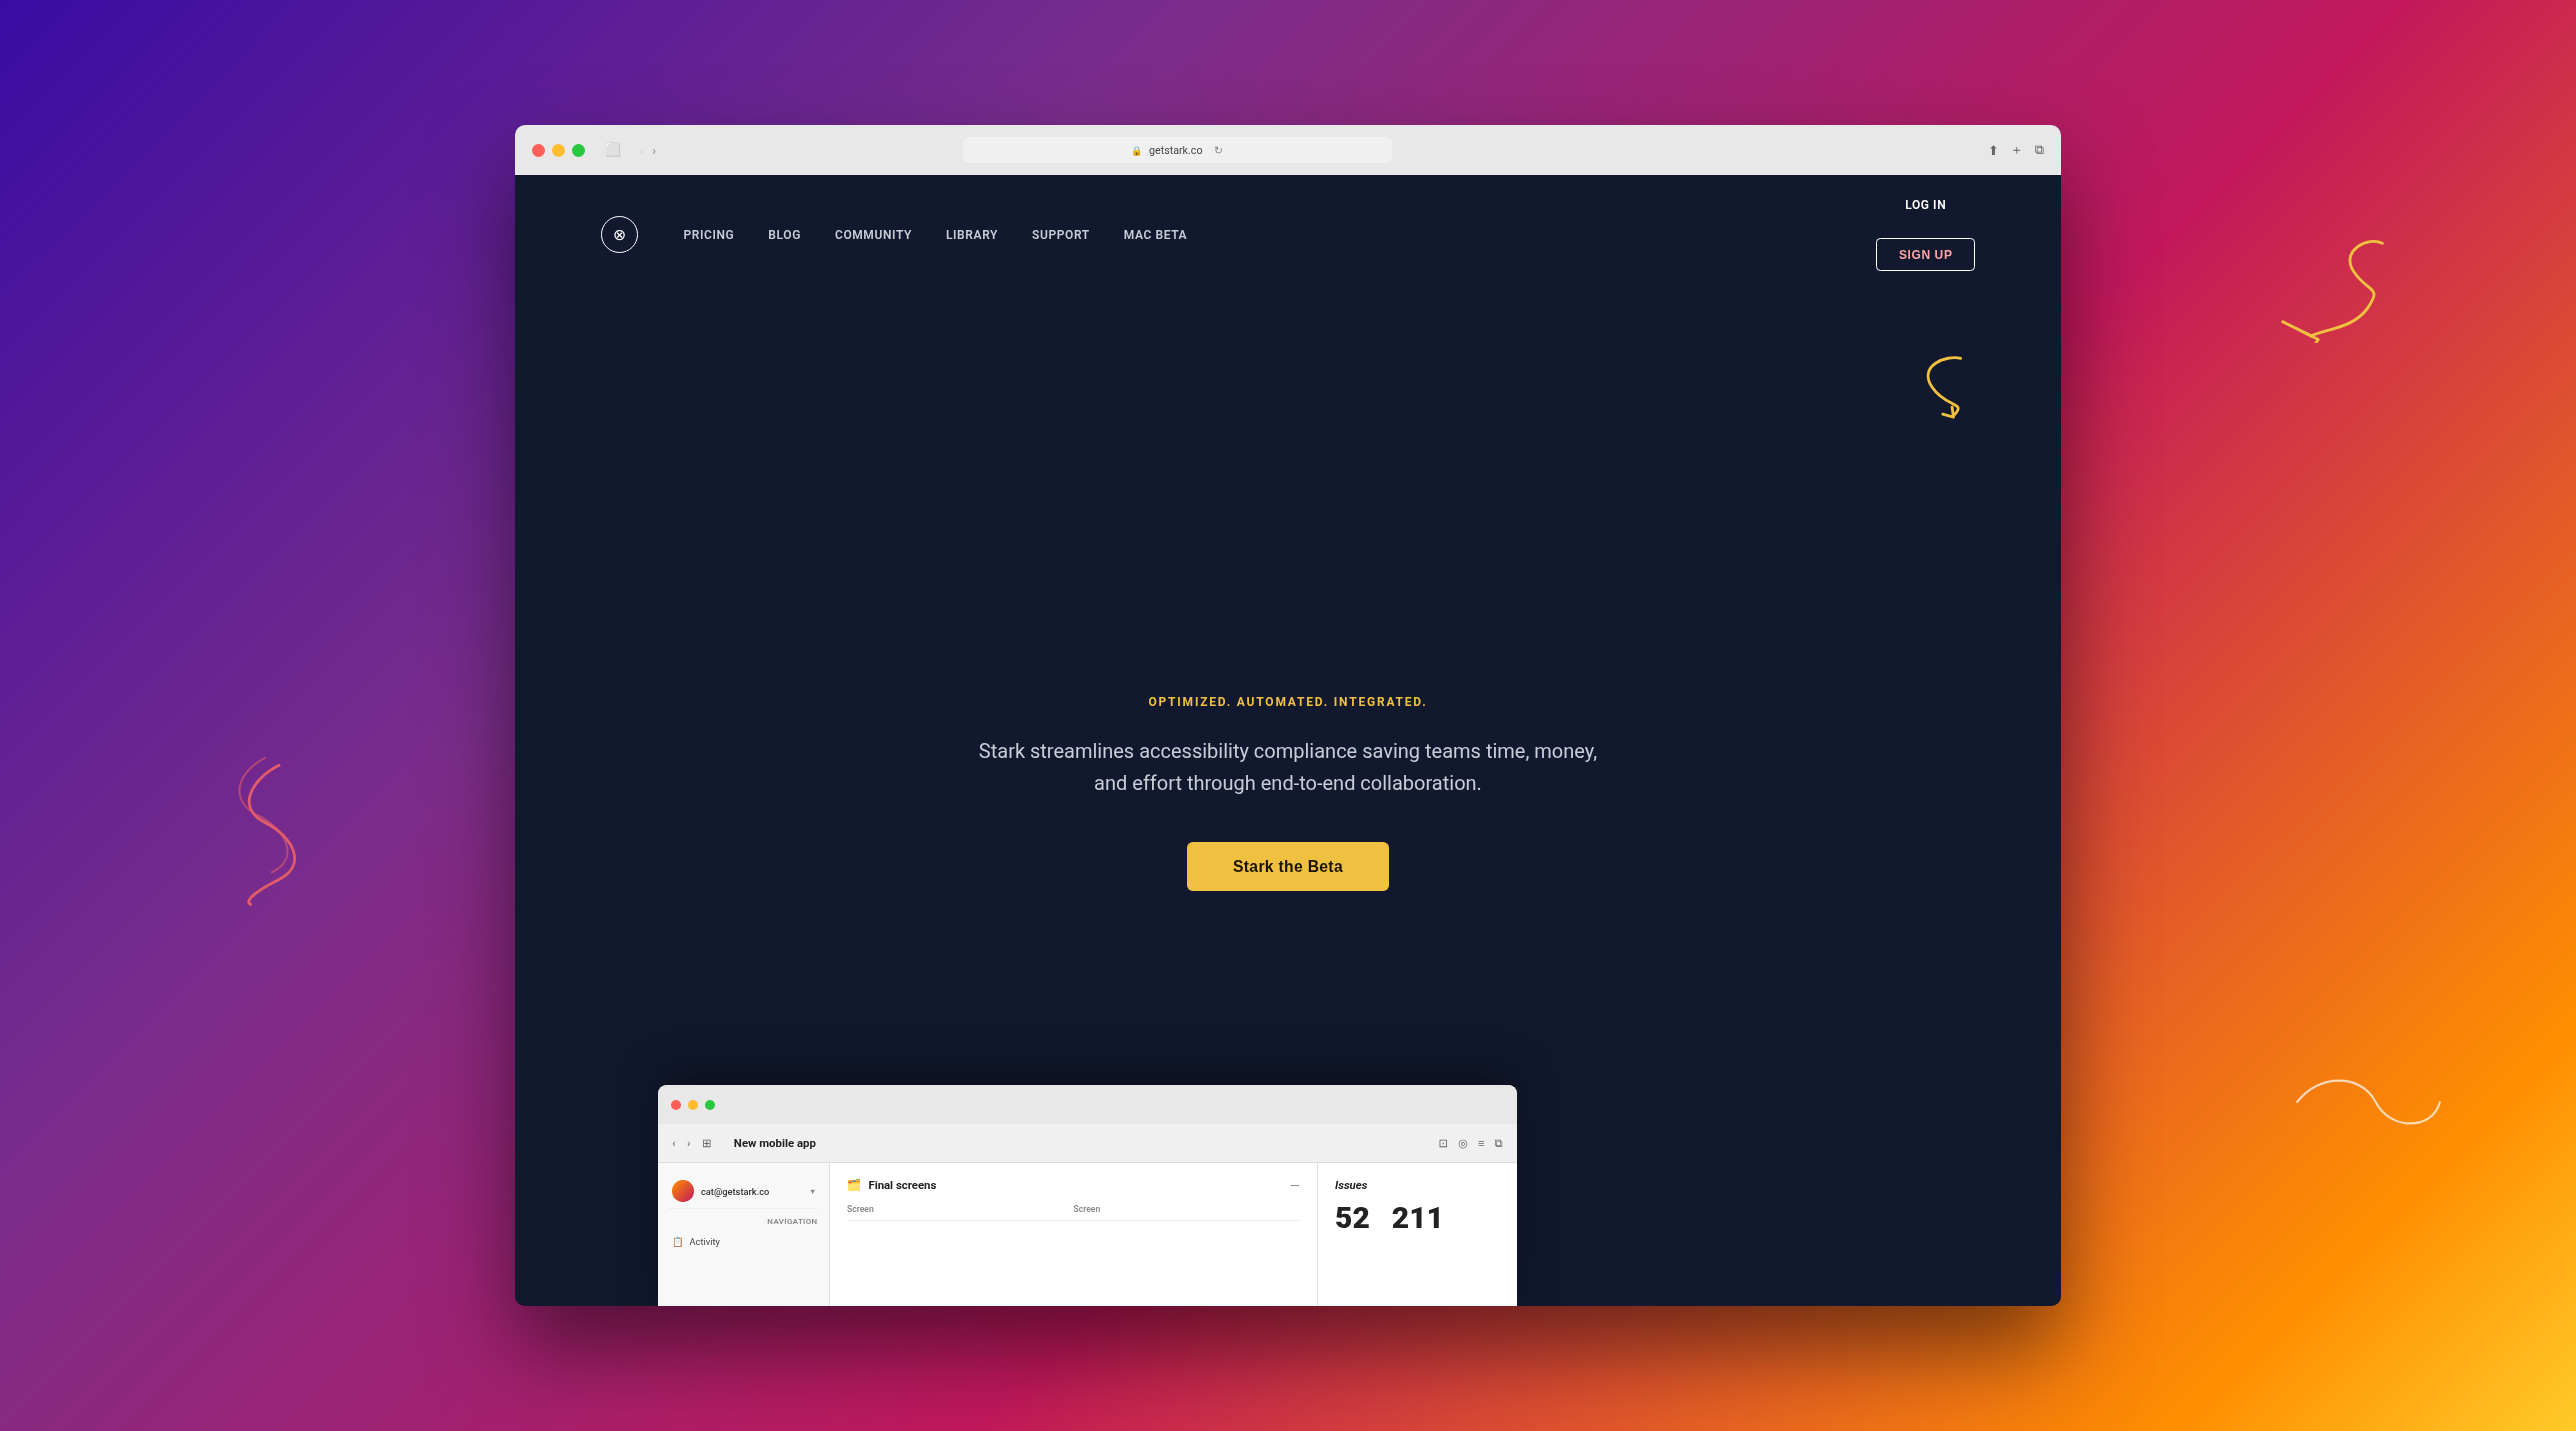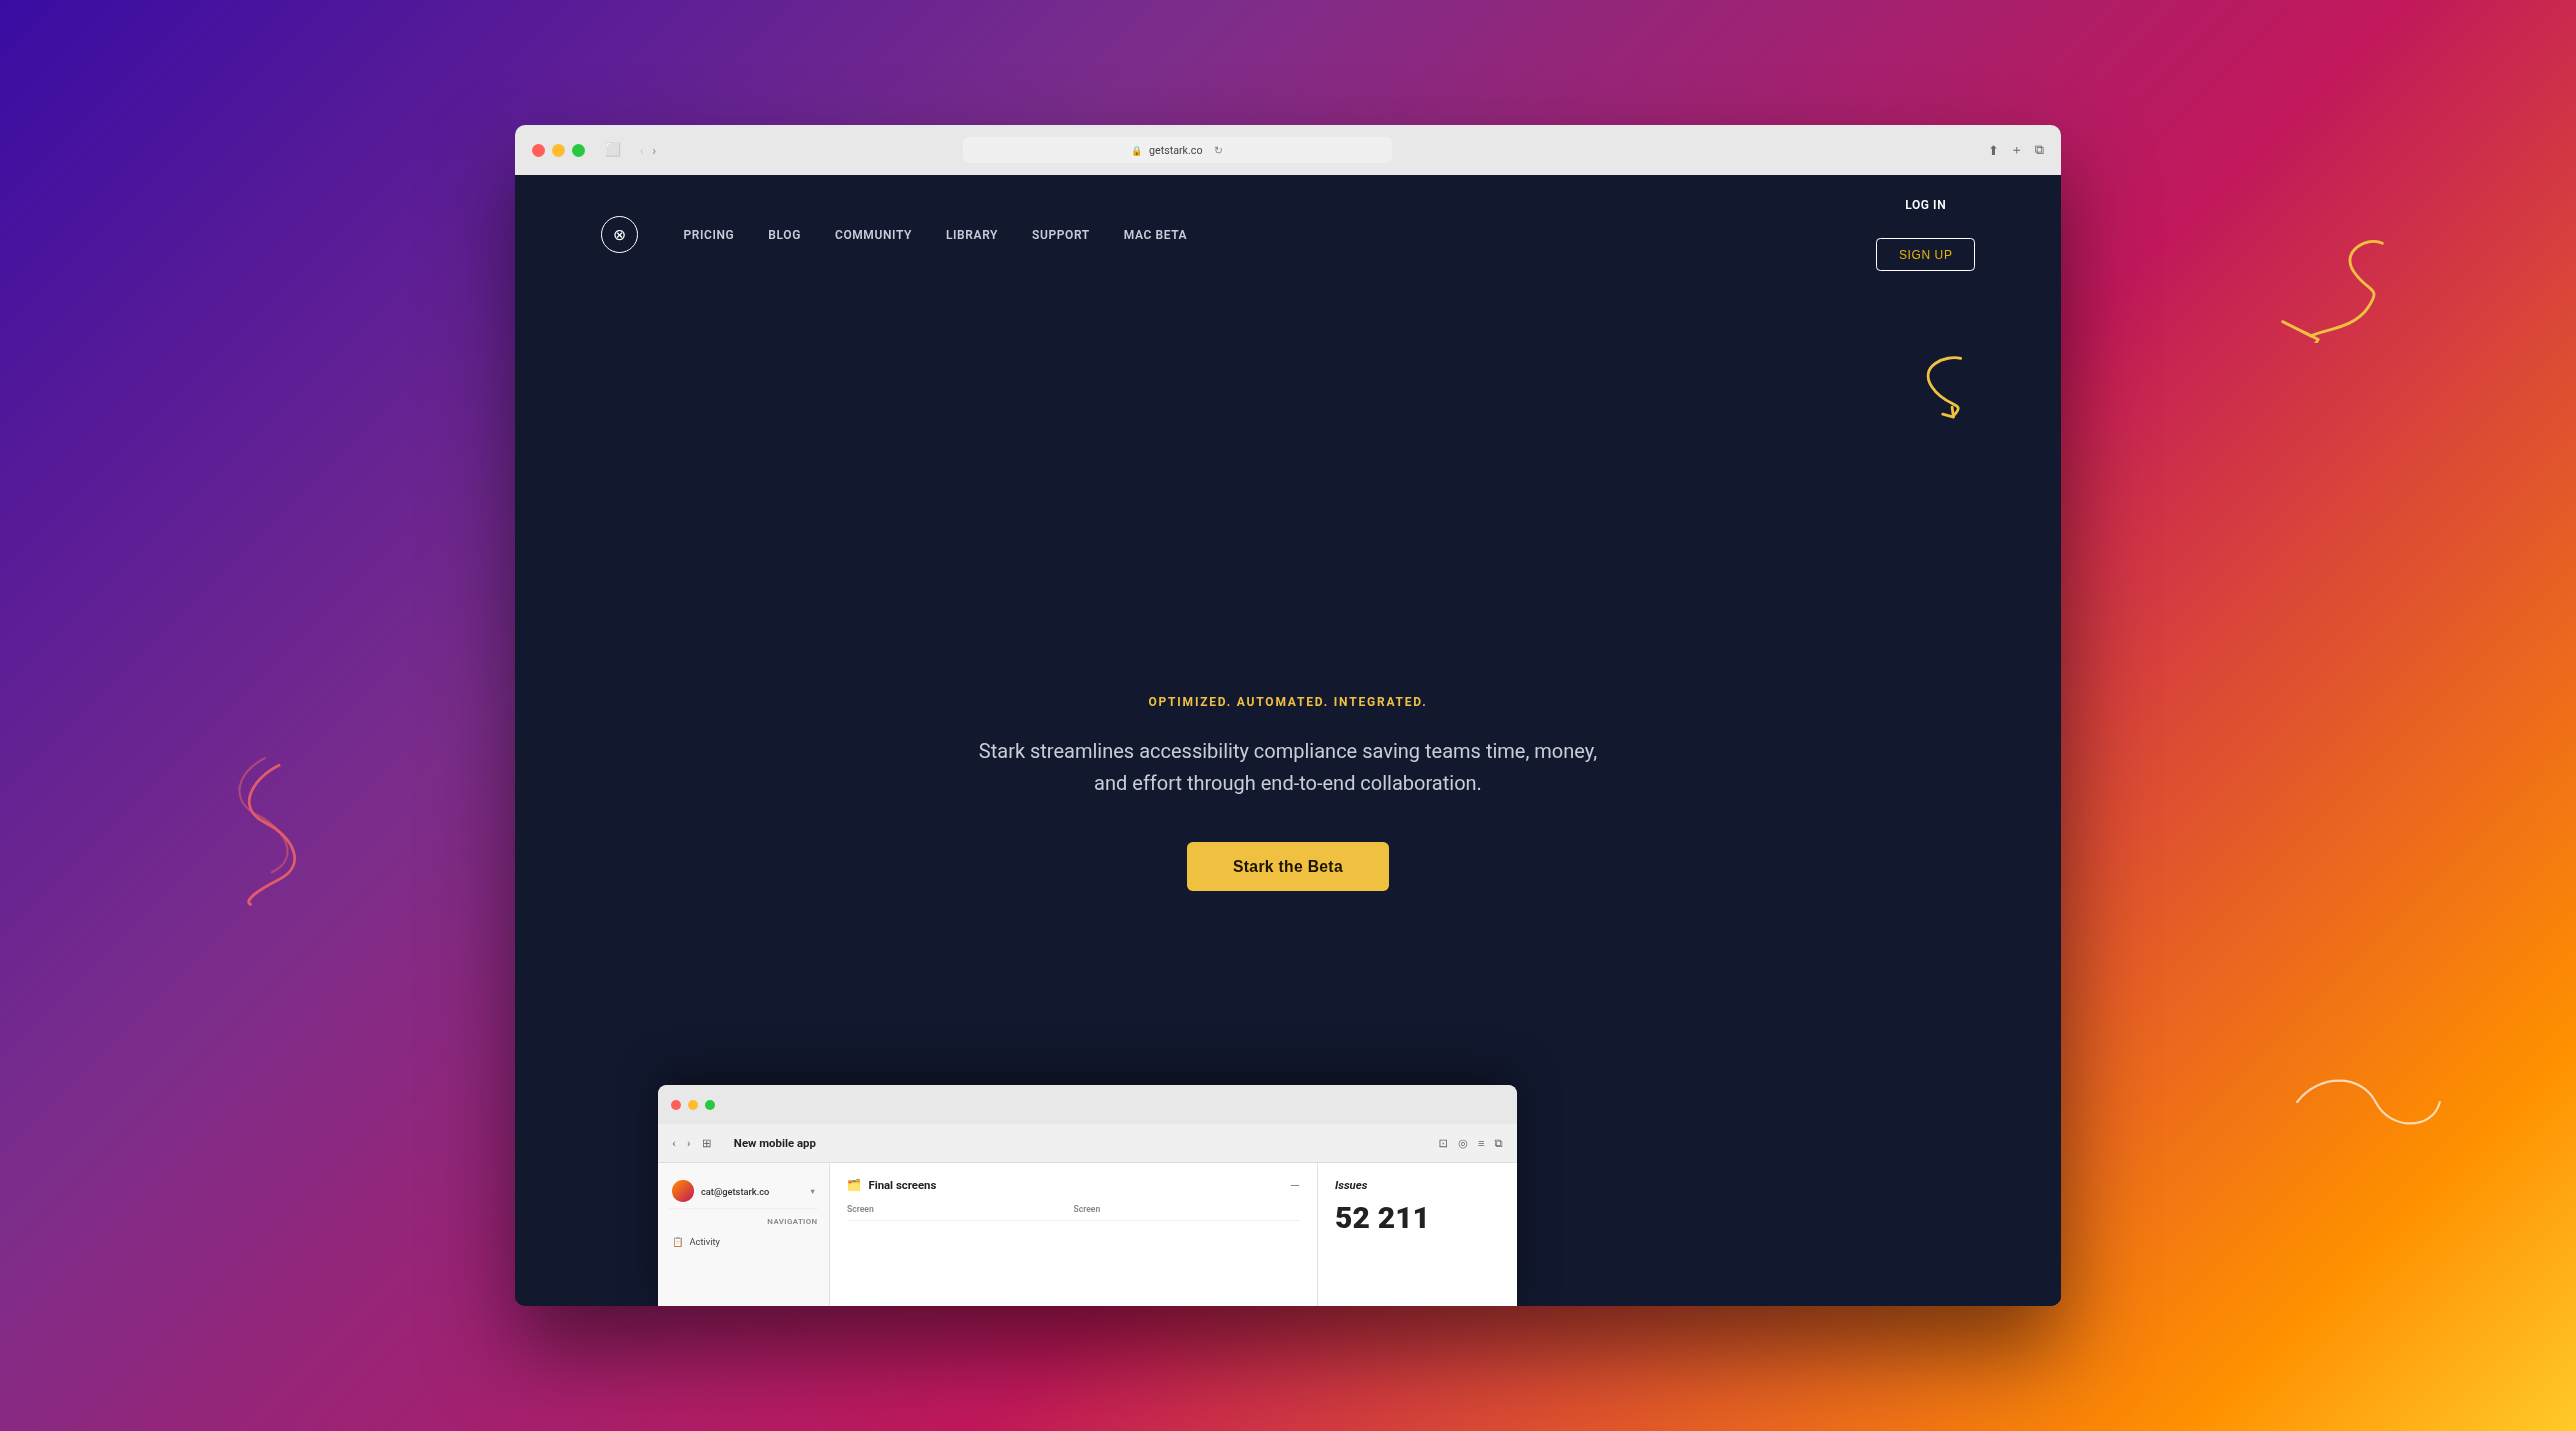--- a/index.html
+++ b/index.html
@@ -194,23 +194,23 @@
       color: #fff;
       font-size: 12px;
       font-weight: 600;
       letter-spacing: 0.05em;
       text-transform: uppercase;
       cursor: pointer;
     }
     .btn-signup {
       background: transparent;
       border: 1.8px solid #fff;
-      color: #eab308;
+      color: #fca5a5;
       font-size: 12px;
-      font-weight: 400;
+      font-weight: 700;
       letter-spacing: 0.05em;
       text-transform: uppercase;
       padding: 8.6px 21.5px;
       border-radius: 4.3px;
       cursor: pointer;
     }
 
     
     .hero {
       flex: 1;
@@ -428,21 +428,21 @@
     }
     .issues-header {
       font-size: 11.4px;
       font-weight: 700;
       color: #222;
       margin-bottom: 8.6px;
       font-style: italic;
     }
     .issues-numbers {
       display: flex;
-      gap: 8px;
+      gap: 22px;
     }
     .issue-count {
       font-size: 30px;
       font-weight: 900;
       color: #222;
     }
   </style>
 </head>
 <body>
 

